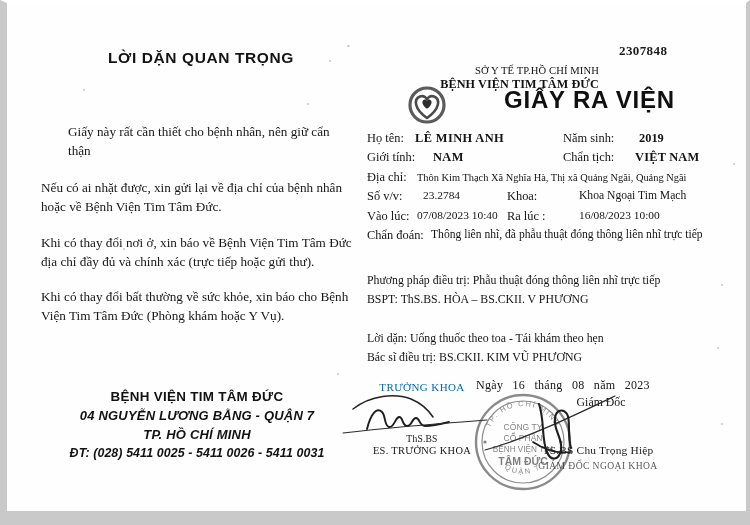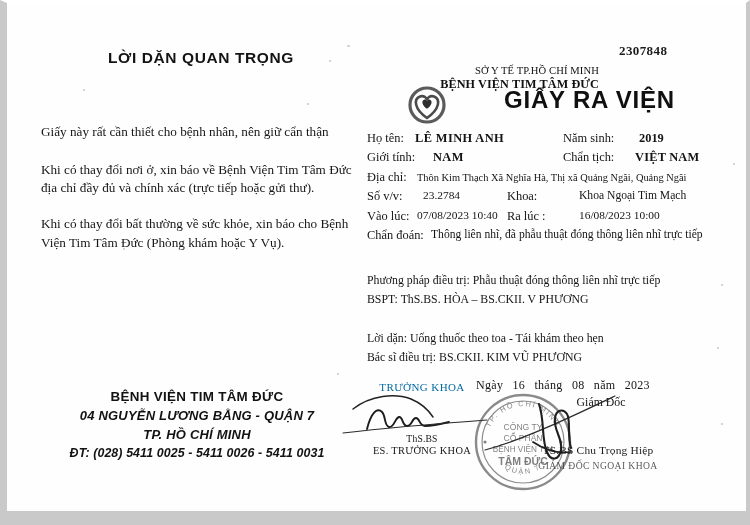--- a/index.html
+++ b/index.html
@@ -58,21 +58,21 @@
   }
   #left-body {
     margin-top: 56px;
     font-size: 13.2px;
     line-height: 1.42;
     color: #161616;
   }
   #left-body p {
     margin: 0 0 17px 0;
   }
-  #left-body p.tight { margin-bottom: 19px; }
+  #left-body p.tight { margin-bottom: 19px; margin-left: 27px; }
 
   
   #hospital-footer {
     position: absolute;
     left: 34px;
     top: 386px;
     width: 312px;
     text-align: center;
     font-family: "Liberation Sans", sans-serif;
     color: #121212;
@@ -307,20 +307,21 @@
     <div class="speck" style="left:330px;top:370px;width:2px;height:2px;"></div>
     <div class="speck" style="left:714px;top:420px;width:2px;height:2px;"></div>
     <div class="speck" style="left:116px;top:245px;width:2px;height:2px;"></div>
 
     <div id="doc-number">2307848</div>
 
     <div id="left-col">
       <div id="left-title">LỜI DẶN QUAN TRỌNG</div>
       <div id="left-body">
         <p class="tight">Giấy này rất cần thiết cho bệnh nhân, nên giữ cẩn thận</p>
+        <p>Nếu có ai nhặt được, xin gửi lại về địa chỉ của bệnh nhân hoặc về Bệnh Viện Tim Tâm Đức.</p>
         <p>Khi có thay đổi nơi ở, xin báo về Bệnh Viện Tim Tâm Đức địa chỉ đầy đủ và chính xác (trực tiếp hoặc gửi thư).</p>
         <p>Khi có thay đổi bất thường về sức khỏe, xin báo cho Bệnh Viện Tim Tâm Đức (Phòng khám hoặc Y Vụ).</p>
       </div>
     </div>
 
     <div id="hospital-footer">
       <div id="hf-name">BỆNH VIỆN TIM TÂM ĐỨC</div>
       <div id="hf-street">04 NGUYỄN LƯƠNG BẰNG - QUẬN 7</div>
       <div id="hf-city">TP. HỒ CHÍ MINH</div>
       <div id="hf-phone">ĐT: (028) 5411 0025 - 5411 0026 - 5411 0031</div>

